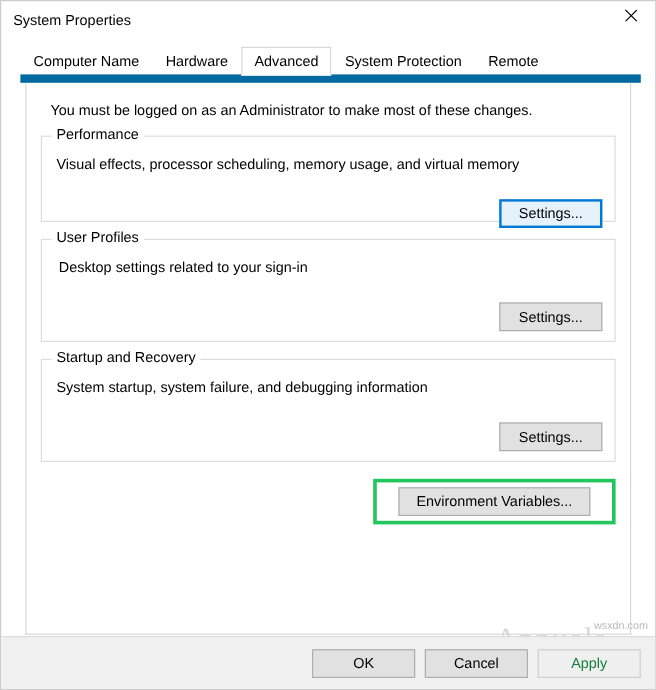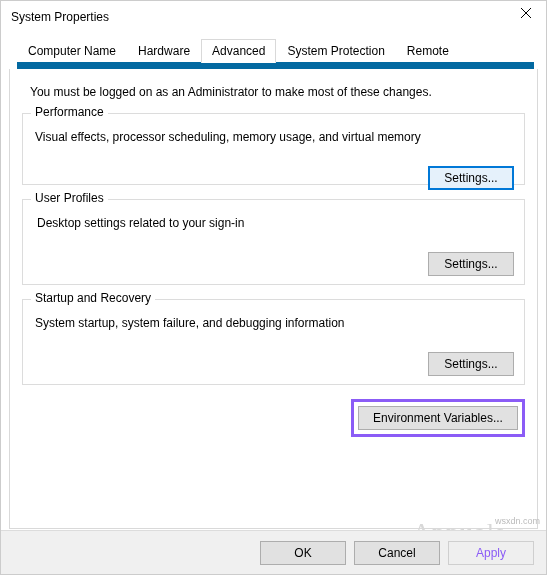--- a/index.html
+++ b/index.html
@@ -5,31 +5,31 @@
     * { box-sizing: border-box; font-family: "Segoe UI", Tahoma, sans-serif; font-size: 12px; }
     body { margin: 0; padding: 0; background: #fff; width: 547px; height: 575px; position: relative; }
     .window { width: 547px; height: 575px; background: #fff; border: 1px solid #ccc; position: relative; }
     .titlebar { display: flex; justify-content: space-between; align-items: center; padding: 8px 12px 8px 10px; height: 32px; }
     .titlebar-title { font-size: 12px; color: #000; }
     .close-btn { width: 40px; height: 28px; display: flex; align-items: center; justify-content: center; cursor: pointer; margin-top: -8px; margin-right: -12px; }
     .close-btn svg { width: 10px; height: 10px; }
     .tabbar { display: flex; margin: 6px 12px 0 16px; border-bottom: 7px solid #0369a1; position: relative; }
     .tab { padding: 4px 10px; border: 1px solid transparent; border-bottom: none; cursor: pointer; color: #000; font-size: 12px; position: relative; }
     .tab.active { border: 1px solid #d9d9d9; border-bottom: 1px solid #fff; background: #fff; margin-bottom: -1px; }
-    .tab-content { border: 1px solid #d9d9d9; border-top: none; margin: 0 8px; padding: 14px 12px 12px 12px; height: 460px; position: relative; }
+    .tab-content { border: 1px solid #d9d9d9; border-top: none; margin: 0 20px; padding: 14px 12px 12px 12px; height: 460px; position: relative; }
     .intro { margin: 2px 8px 14px 8px; color: #000; }
     .groupbox { border: 1px solid #dcdcdc; margin: 0 0 14px 0; padding: 12px 10px 10px 10px; position: relative; }
     .group-legend { position: absolute; top: -9px; left: 8px; background: #fff; padding: 0 4px; color: #000; }
     .group-desc { margin: 4px 2px 10px 2px; color: #000; }
     .row-right { display: flex; justify-content: flex-end; margin-top: 22px; }
     .btn { min-width: 86px; height: 24px; background: #e1e1e1; border: 1px solid #adadad; cursor: pointer; padding: 0 14px; font-size: 12px; color: #000000; }
     .btn.focused { border: 2px solid #0078d7; background: #e5f1fb; }
-    .btn.disabled { color: #8b5cf6; border-color: #cfcfcf; background: #efefef; cursor: default; }
+    .btn.disabled { color: #15803d; border-color: #cfcfcf; background: #efefef; cursor: default; }
     .env-row { display: flex; justify-content: flex-end; margin-top: 8px; }
-    .env-highlight { border: 3px solid #8b5cf6; padding: 4px 4px; display: inline-block; }
+    .env-highlight { border: 3px solid #22c55e; padding: 4px 18px; display: inline-block; }
     .env-btn { min-width: 160px; height: 24px; background: #e1e1e1; border: 1px solid #adadad; cursor: pointer; font-size: 12px; color: #000; }
     .footer { position: absolute; bottom: 0; left: 0; right: 0; background: #f0f0f0; border-top: 1px solid #dcdcdc; height: 44px; display: flex; justify-content: flex-end; align-items: center; padding: 15px 12px; gap: 8px; }
     .watermark { position: absolute; right: 6px; bottom: 48px; color: #bbb; font-size: 9px; }
     .appuals { position: absolute; right: 40px; bottom: 26px; font-size: 26px; color: #d8d8d8; font-family: Georgia, serif; letter-spacing: 1px; pointer-events: none; }
     .gb-perf { height: 72px; }
     .gb-user { height: 86px; padding-left: 12px; }
     .gb-startup { height: 86px; }
   </style>
 </head>
 <body>

